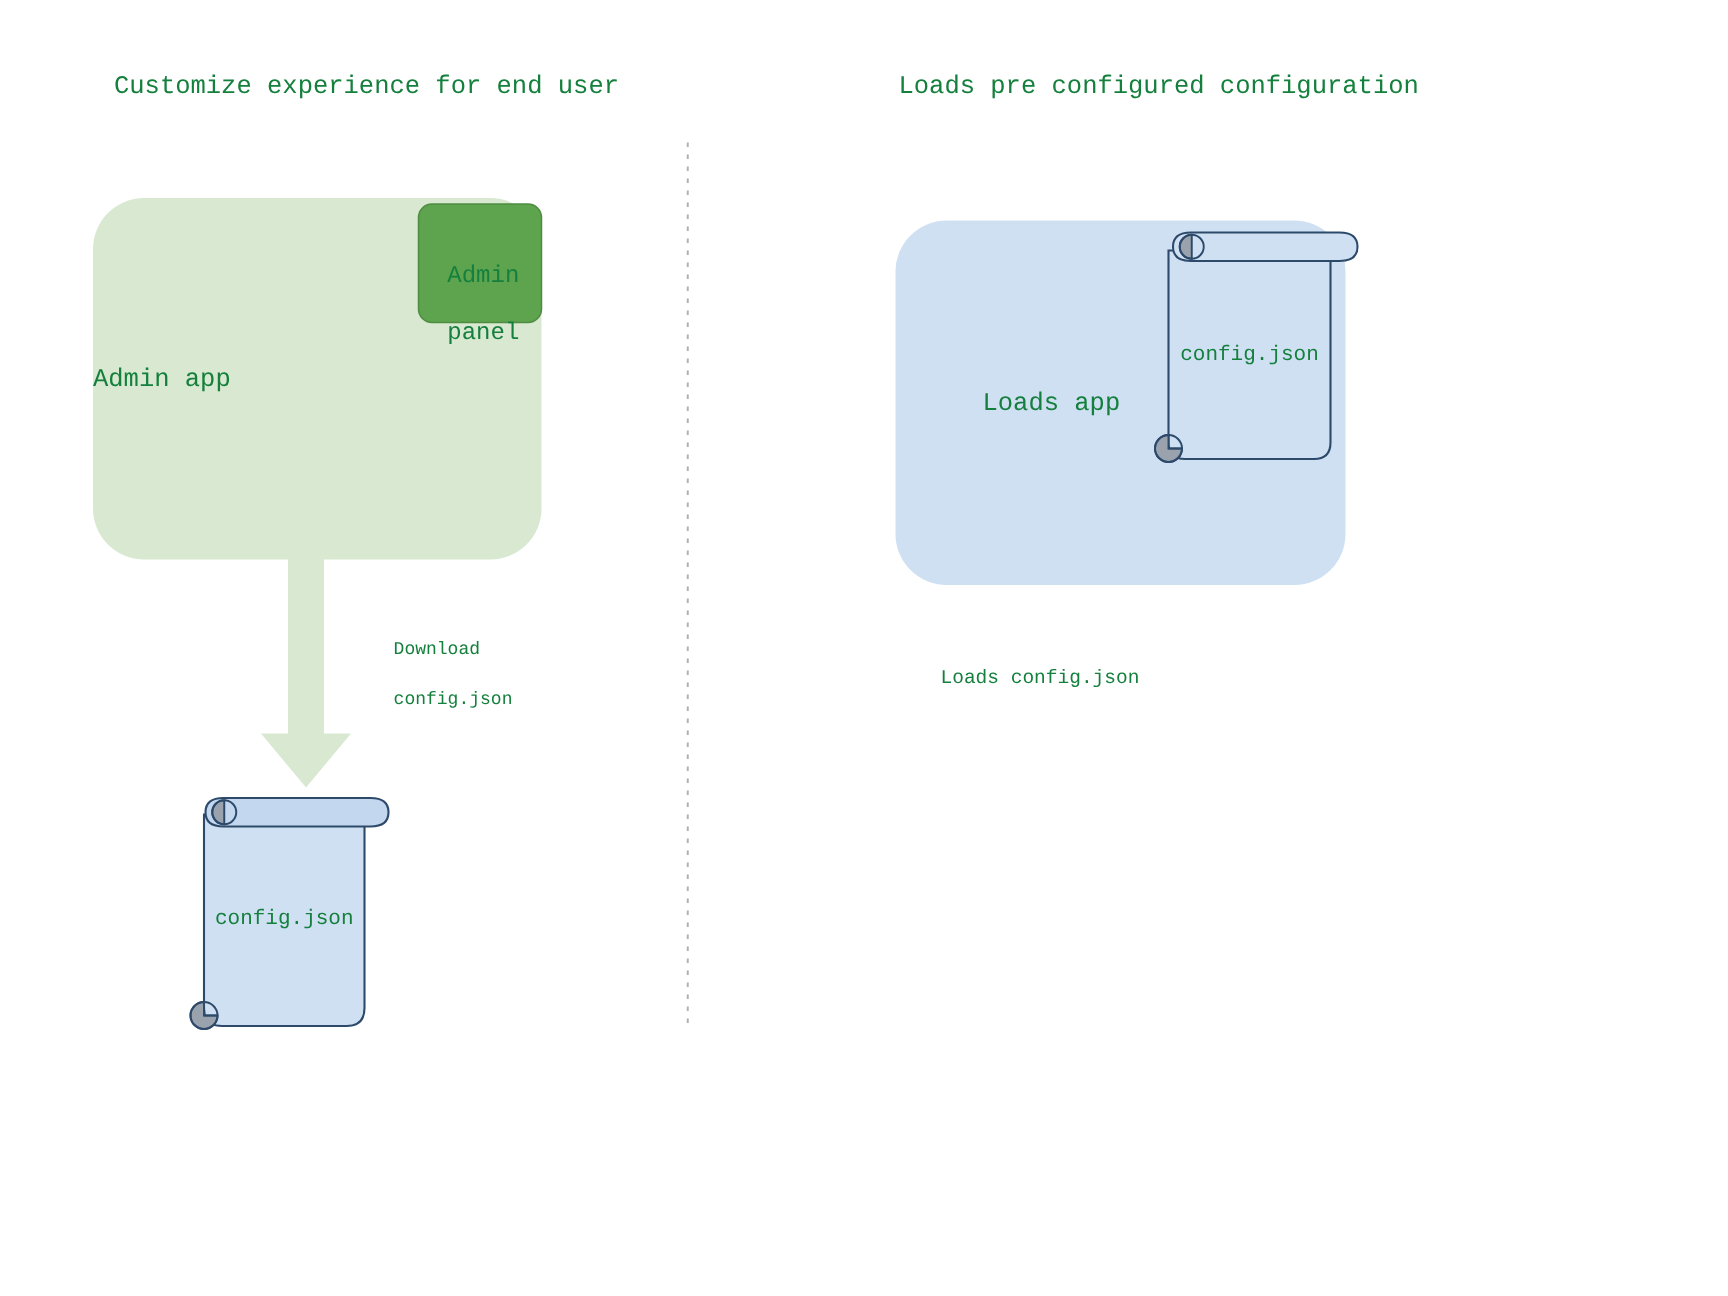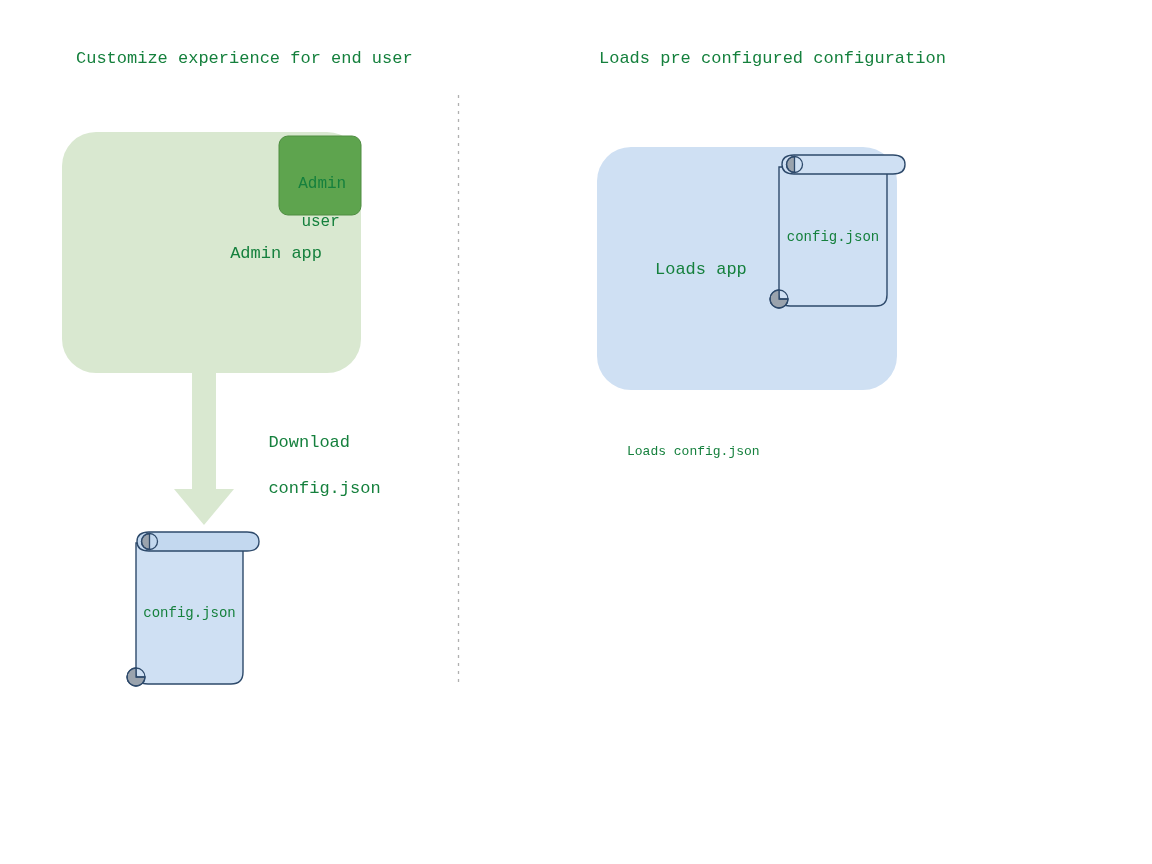--- a/index.html
+++ b/index.html
@@ -36,21 +36,21 @@
     font-size: 17px;
   }
   .panel-text {
     font-size: 16px;
     text-align: center;
   }
   .doc-text {
     font-size: 14px;
   }
   .edge-text {
-    font-size: 17px;
+    font-size: 12px;
     text-align: left;
     line-height: 1.35;
   }
   .caption-text {
     font-size: 13px;
   }
 </style>
 </head>
 <body>
 
@@ -95,24 +95,24 @@
     <circle cx="779" cy="299" r="9" fill="none" stroke="#2e4a6b" stroke-width="1.3"></circle>
     <path d="M 779 299 L 788 299" stroke="#2e4a6b" stroke-width="1.3" fill="none"></path>
   </g>
 
 </svg>
 
 <div class="diagram-label title-text" style="left:76px; top:49px;">Customize experience for end user</div>
 
 <div class="diagram-label panel-text" style="left:279px; top:156px; width:64px;">
   <span>Admin</span><br>
-  <span>user</span>
+  <span>panel</span>
 </div>
 
-<div class="diagram-label shape-text" style="left:62px; top:244px; width:260px; text-align:right;">Admin app</div>
+<div class="diagram-label shape-text" style="left:62px; top:244px; width:260px; text-align:left;">Admin app</div>
 
 <div class="diagram-label edge-text" style="left:248px; top:409px;">
   <span>Download</span><br>
   <span>config.json</span>
 </div>
 
 <div class="diagram-label doc-text" style="left:136px; top:605px; width:107px; text-align:center;">config.json</div>
 
 <div class="diagram-label title-text" style="left:574px; top:49px;margin-left:25px;">Loads pre configured configuration</div>
 

